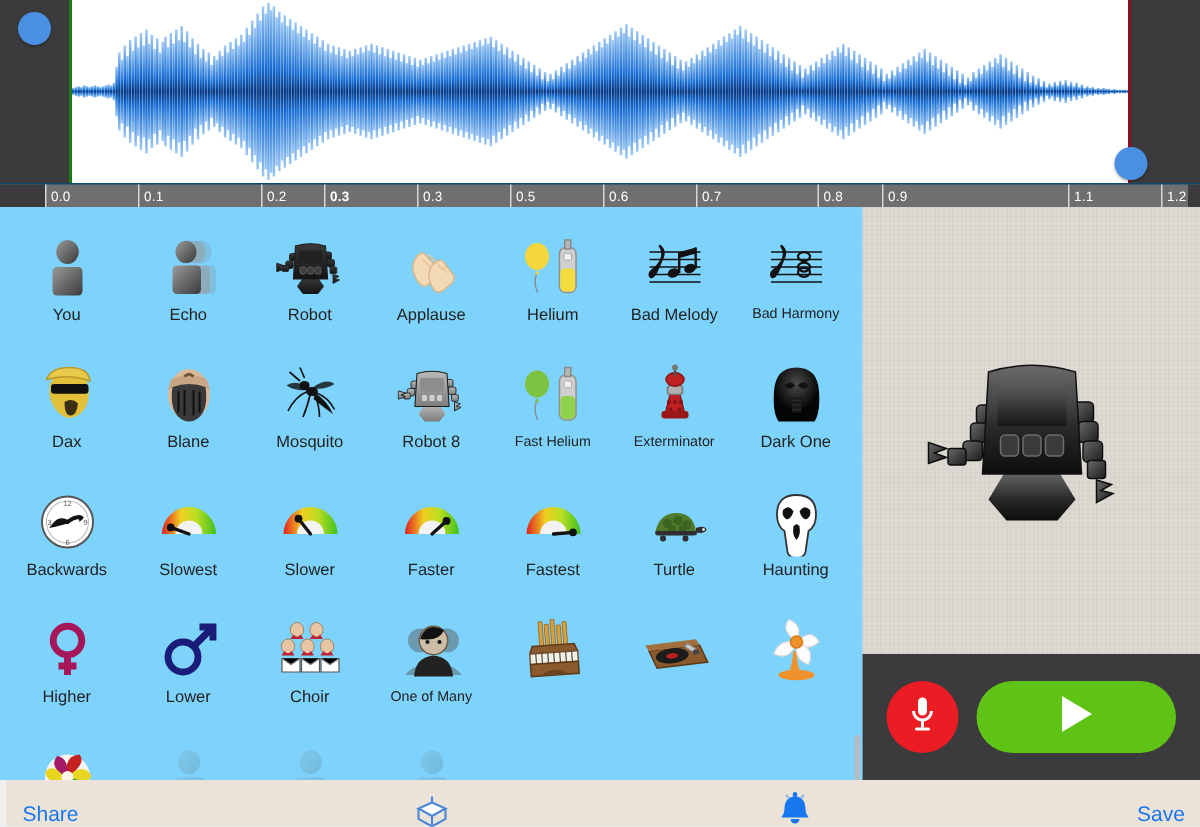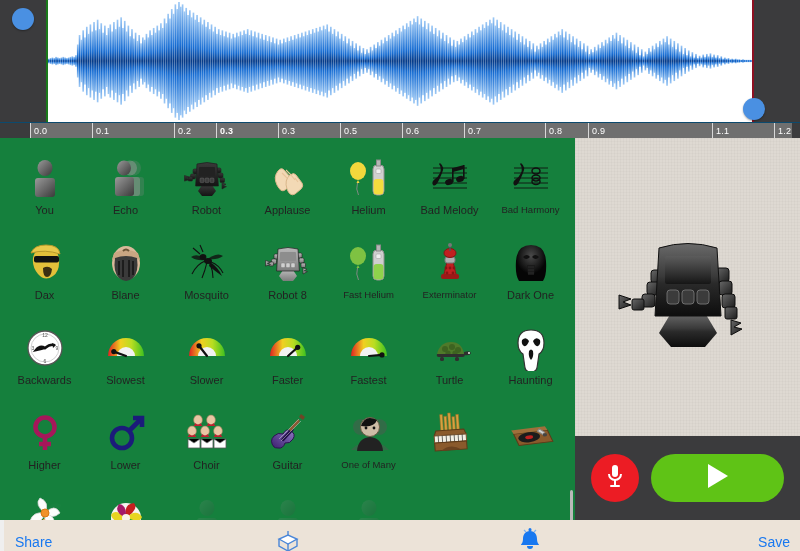--- a/index.html
+++ b/index.html
@@ -40,21 +40,21 @@
     border-left: 1px solid #d8d8d8;
     padding-left: 3px; font-size: 9px; color: #ffffff; line-height: 16px;
     letter-spacing: .2px;
   }
   .ruler-edge-l { position: absolute; left: 0; top: 0; width: 30px; height: 16px; background: #3b3b3d; }
   .ruler-edge-r { position: absolute; right: 0; top: 0; width: 8px; height: 16px; background: #3b3b3d; }
 
   
   .grid-pane {
     position: absolute; left: 0; top: 138px; width: 575px; height: 382px;
-    background: #15803d; overflow: hidden;
+    background: #7dd3fc; overflow: hidden;
   }
   .grid {
     display: grid; grid-template-columns: repeat(7, 1fr);
     padding: 6px 4px 0 4px; row-gap: 0px;
   }
   .cell {
     height: 85px; display: flex; flex-direction: column;
     align-items: center; justify-content: flex-start; padding-top: 8px;
     cursor: pointer;
   }
@@ -988,40 +988,20 @@
                   <path d="M4 29 l6 4 6 -4M17 29 l6 4 6 -4M30 29 l6 4 6 -4"></path>
                 </g>
               </g>
             </svg>
           </span>
           <span class="cap">Choir</span>
         </div>
         <div class="cell">
           <span class="glyph">
             <svg width="46" height="46" viewBox="0 0 46 46">
-              <defs>
-                <linearGradient id="gt" x1="0" y1="1" x2="1" y2="0">
-                  <stop offset="0%" stop-color="#3a1d6e"></stop>
-                  <stop offset="100%" stop-color="#8f7ac4"></stop>
-                </linearGradient>
-              </defs>
-              <path d="M9 37 q-5 -6 0 -11 q4 -4 9 -2 q3 -6 8 -3 q5 3 2 8 q-3 5 -8 4 q-2 6 -7 5 q-3 0 -4 -1z" fill="url(#gt)" stroke="#2a1450"></path>
-              <rect x="21" y="16" width="3.4" height="16" rx="1" transform="rotate(42 22 24)" fill="#23104a"></rect>
-              <rect x="28" y="8" width="3" height="14" rx="1" transform="rotate(42 29 15)" fill="#8a5a34"></rect>
-              <path d="M36 4 l4 3 -2 3 -4 -3z" fill="#6f4526"></path>
-              <g stroke="#cfcfcf" stroke-width=".5">
-                <path d="M14 29 l20 -20M16 31 l20 -20"></path>
-              </g>
-            </svg>
-          </span>
-          <span class="cap">Guitar</span>
-        </div>
-        <div class="cell">
-          <span class="glyph">
-            <svg width="46" height="46" viewBox="0 0 46 46">
               <g opacity=".45" fill="#555">
                 <circle cx="15" cy="17" r="8"></circle>
                 <circle cx="33" cy="17" r="8"></circle>
                 <path d="M5 40 q10 -12 22 0z"></path>
                 <path d="M23 40 q10 -12 20 0z"></path>
               </g>
               <circle cx="24" cy="17" r="9.5" fill="#cdbda6" stroke="#6b5c46"></circle>
               <path d="M15 16 q4 -12 16 -6 q-3 8 -16 6z" fill="#111"></path>
               <path d="M24 27 q12 1 13 14 h-26 q1 -13 13 -14z" fill="#222"></path>
               <circle cx="20" cy="18" r="1.4" fill="#111"></circle>

